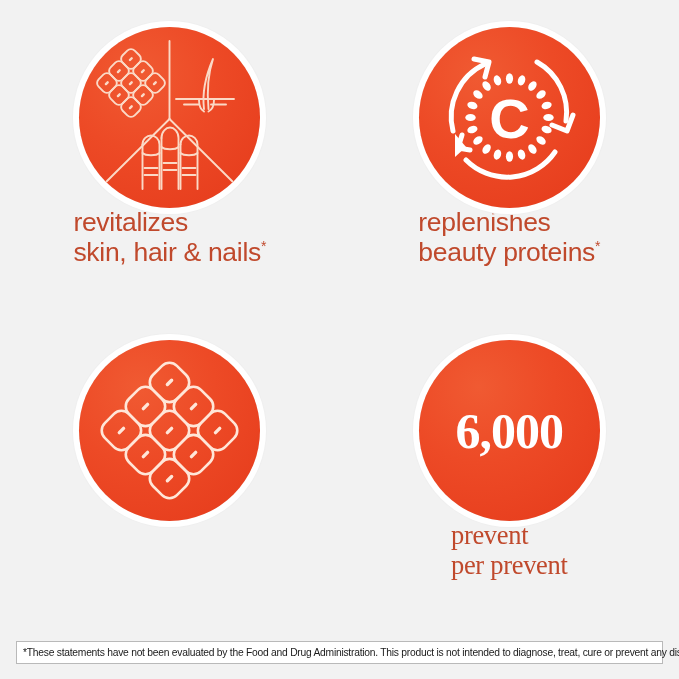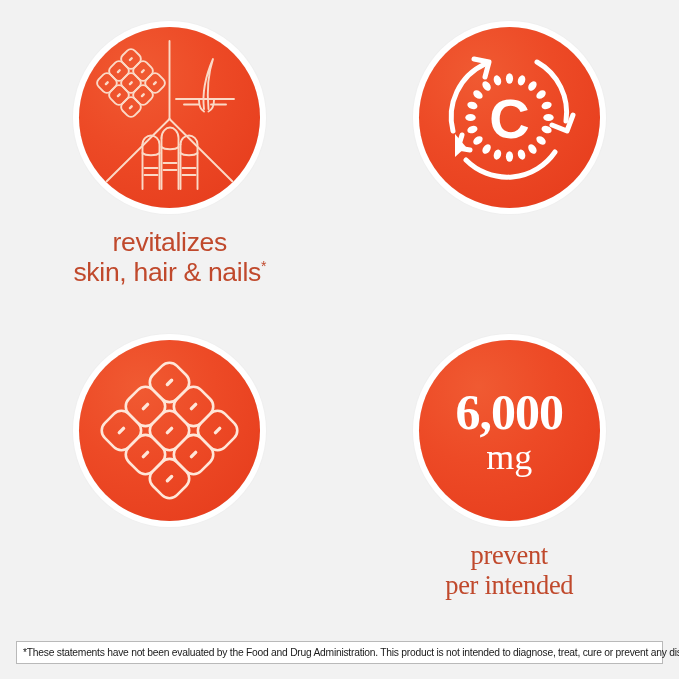--- a/index.html
+++ b/index.html
@@ -57,22 +57,20 @@
     display: flex;
     align-items: center;
     justify-content: center;
     overflow: hidden;
   }
   .badge svg {
     display: block;
   }
 
   .caption {
-    margin-top: 20px;
-    text-align: center;
     color: #c0492c;
     font-size: 26.5px;
     line-height: 1.12;
     letter-spacing: -0.3px;
     white-space: pre;
   }
   .caption .sup {
     font-size: 14px;
     vertical-align: super;
     line-height: 0;
@@ -279,20 +277,22 @@
                 </g>
               <g transform="rotate(342)">
                   <ellipse cx="0" cy="-39" rx="3.6" ry="5.2"></ellipse>
                 </g>
             </g>
           </g>
 
           <text x="90.5" y="91" fill="#ffffff" font-family="Liberation Sans, sans-serif" font-size="56" font-weight="bold" text-anchor="middle" dominant-baseline="central">C</text>
         </svg>
       </div>
+      <div class="caption"><span>replenishes</span>
+<span>beauty proteins</span><span class="sup">*</span></div>
     </div>
 
     <div class="feature-cell row2">
       <div class="badge">
         <svg width="181" height="181" viewBox="0 0 181 181">
           <g fill="none" stroke="#ffe6d8" stroke-width="2.6" stroke-linecap="round" stroke-linejoin="round">
             <g transform="translate(90.5,90.5) rotate(45)">
               <rect x="-51" y="-51" width="34" height="34" rx="10.5"></rect>
               <rect x="-17" y="-51" width="34" height="34" rx="10.5"></rect>
               <rect x="17" y="-51" width="34" height="34" rx="10.5"></rect>
@@ -317,25 +317,24 @@
             </g>
           </g>
         </svg>
       </div>
     </div>
 
     <div class="feature-cell row2">
       <div class="badge">
         <div class="mg-wrap">
           <span class="mg-number">6,000</span>
-          <span class="mg-unit">mg</span>
         </div>
       </div>
       <div class="caption"><span>prevent</span>
-<span>per intended</span><span class="sup"></span></div>
+<span>per prevent</span><span class="sup"></span></div>
     </div>
 
   </div>
 
   <div class="disclaimer">
     <span class="disclaimer-text">*These statements have not been evaluated by the Food and Drug Administration. This product is not intended to diagnose, treat, cure or prevent any disease.</span>
   </div>
 
 </div>
 

